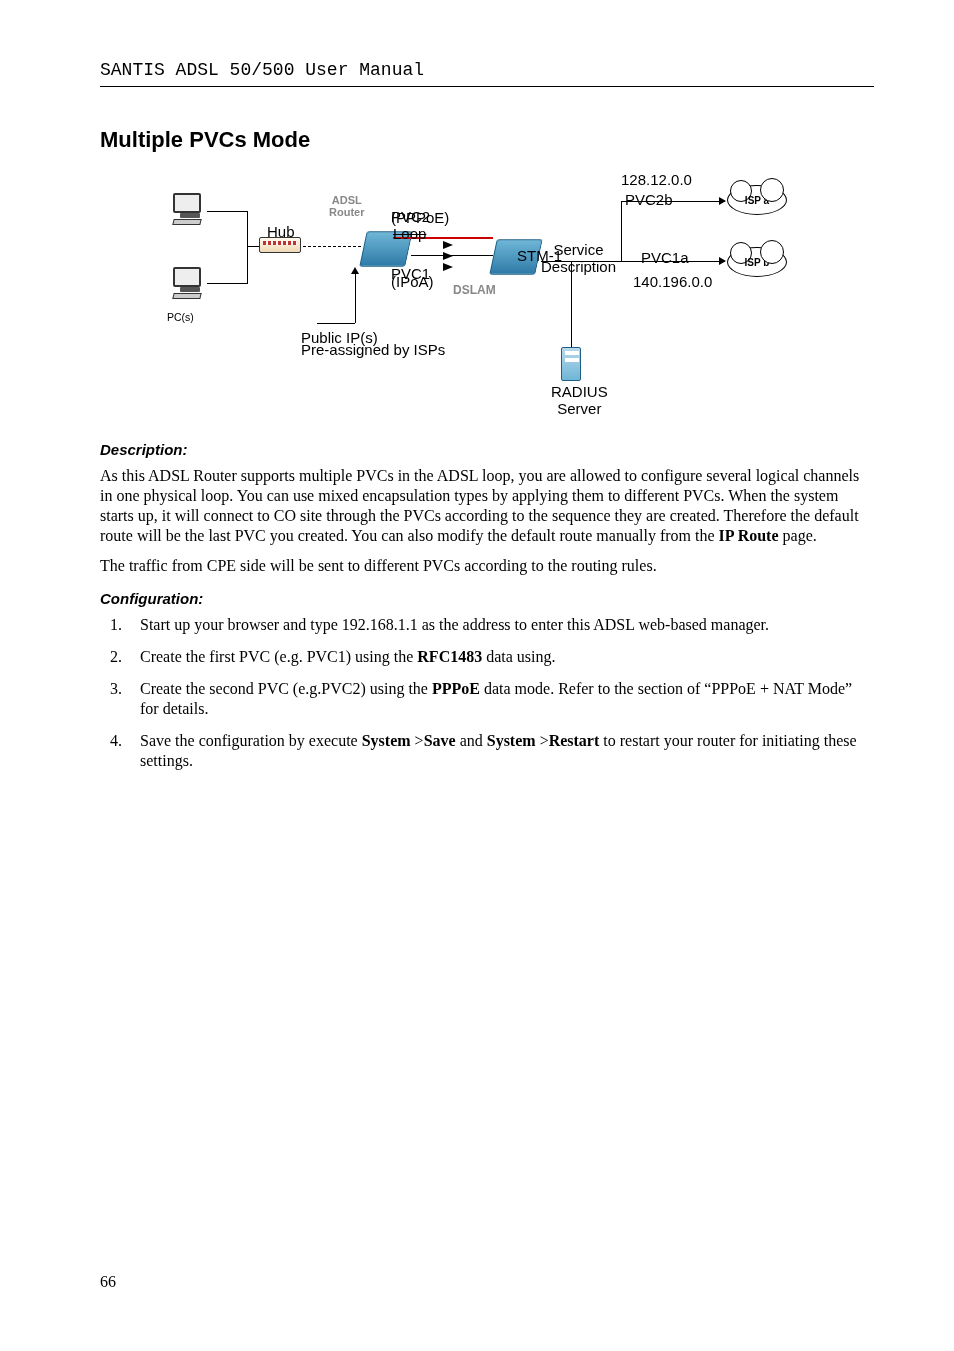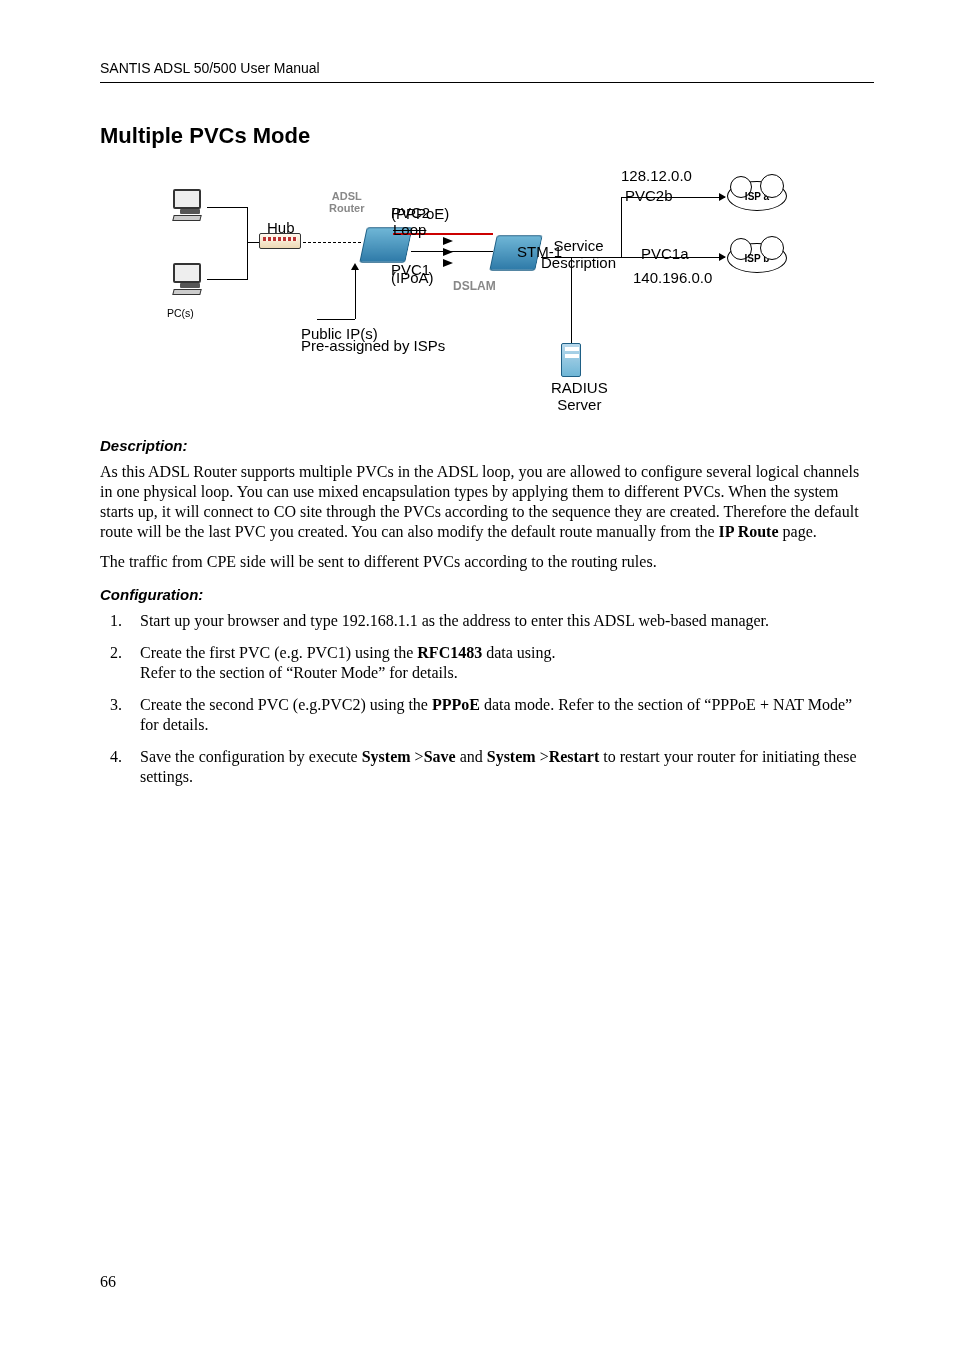--- a/index.html
+++ b/index.html
@@ -9,22 +9,22 @@
     background: #fff;
     font-family: "Times New Roman", Times, serif;
     color: #000;
     position: relative;
     padding: 60px 80px 60px 100px;
   }
   .header-line {
     border-bottom: 1px solid #000;
     padding-bottom: 6px;
     margin-bottom: 40px;
-    font-family: Liberation Sans, sans-serif;
-    font-size: 14px;
+    font-family: Liberation Mono, monospace;
+    font-size: 18px;
   }
   h1.section-title {
     font-family: Verdana, Arial, sans-serif;
     font-size: 22px;
     font-weight: bold;
     margin-bottom: 18px;
   }
   .diagram-wrap {
     width: 100%;
     display: flex;
@@ -286,21 +286,20 @@
 </p>
 
 <p class="body">The traffic from CPE side will be sent to different PVCs according to the routing rules.</p>
 
 <div class="sub-heading">Configuration:</div>
 
 <ol class="steps">
   <li><span>Start up your browser and type 192.168.1.1 as the address to enter this ADSL web-based manager.</span></li>
   <li>
     <span>Create the first PVC (e.g. PVC1) using the </span><b>RFC1483</b><span> data using.</span><br>
-    <span>Refer to the section of “Router Mode” for details.</span>
   </li>
   <li>
     <span>Create the second PVC (e.g.PVC2) using the </span><b>PPPoE</b><span> data mode. Refer to the section of   “PPPoE + NAT Mode” for details.</span>
   </li>
   <li>
     <span>Save the configuration by execute </span><b>System</b><span> &gt;</span><b>Save</b><span> and </span><b>System</b><span> &gt;</span><b>Restart</b><span> to restart your router for initiating these settings.</span>
   </li>
 </ol>
 
 <div class="page-num">66</div>

